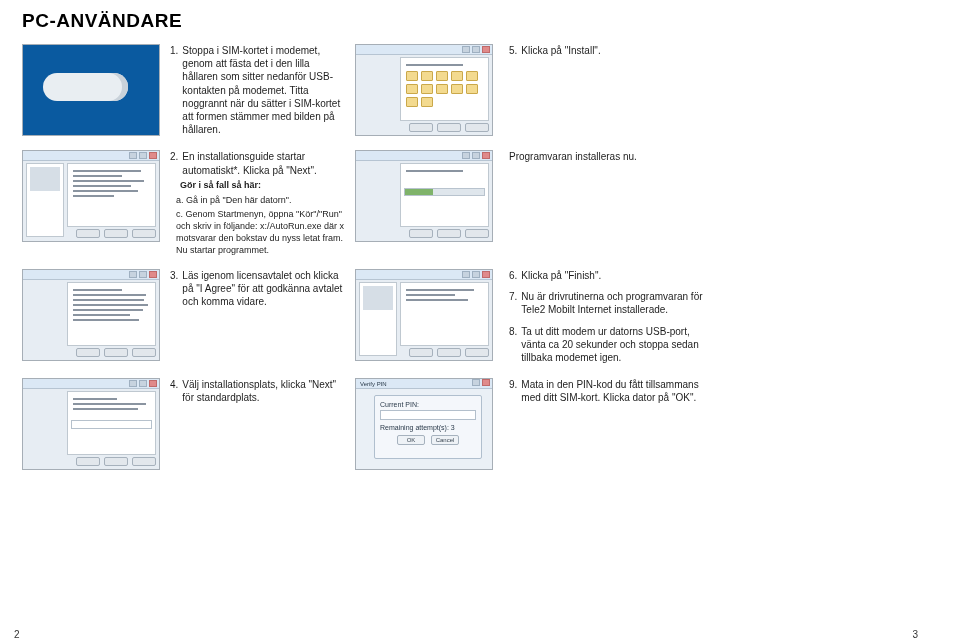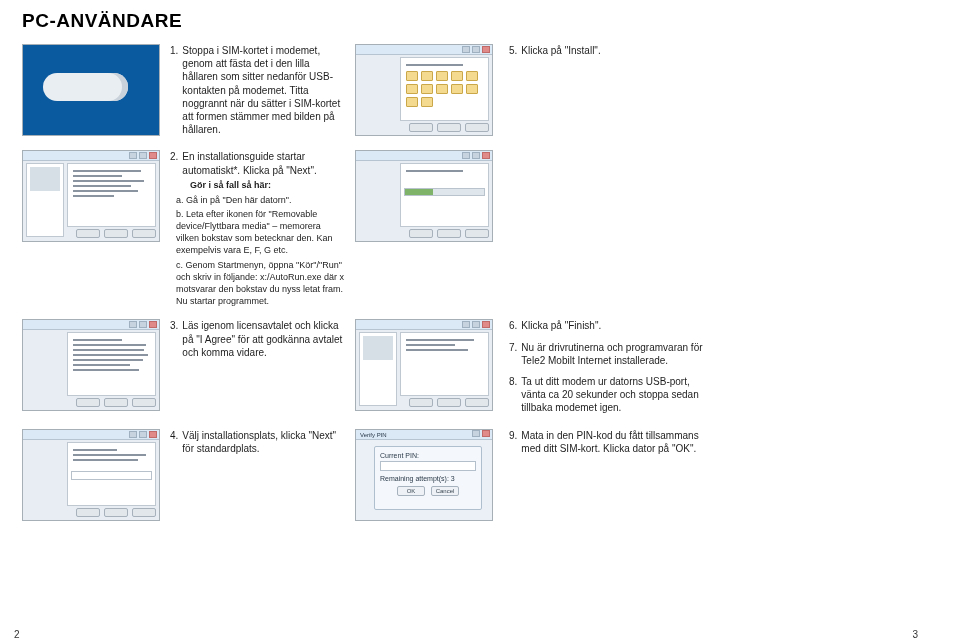--- a/index.html
+++ b/index.html
@@ -85,21 +85,21 @@
   .thumb.pin .pbtns .pb { width:28px; height:10px; background:#eef2f6; border:1px solid #a6b2be; border-radius:2px; font-size:6px; text-align:center; line-height:9px; color:#3a4652; }
 
   .txtblock {
     font-size: 10px;
     line-height: 1.32;
     color:#1d1d1d;
   }
   .txtblock .step { display:flex; gap:4px; margin-bottom:2px; }
   .txtblock .step .num { flex:0 0 auto; }
   .txtblock .sub { font-size:9px; color:#1d1d1d; margin-left:6px; margin-top:3px; }
-  .txtblock .subb { font-size:9px; font-weight:bold; margin-left:20px; margin-top:3px; }
+  .txtblock .subb { font-size:9px; font-weight:bold; margin-left:10px; margin-top:3px; }
   .col-far-right { margin-left: 6px; width: 196px; }
   .w175 { width:175px; }
   .w115 { width:115px; }
 
   .pagenum {
     position:absolute; bottom:4px; font-size:10px; color:#333;
   }
   .pagenum.l { left:14px; }
   .pagenum.r { right:14px; }
 </style>
@@ -183,40 +183,42 @@
             <div class="b"></div>
           </div>
       </div>
       <div class="txtblock w175">
         <div class="step">
             <span class="num">2.</span>
             <span>En installationsguide startar automatiskt*. Klicka på "Next".</span>
           </div>
         <div class="subb">Gör i så fall så här:</div>
         <div class="sub">a. Gå in på "Den här datorn".</div>
-        <div class="sub">b. Leta efter ikonen för "Removable device/Flyttbara media" – memorera vilken bokstav som betecknar den. Kan exempelvis vara E, F, G etc.</div>
         <div class="sub">c. Genom Startmenyn, öppna "Kör"/"Run" och skriv in följande: x:/AutoRun.exe där x motsvarar den bokstav du nyss letat fram. Nu startar programmet.</div>
       </div>
       <div class="thumb win">
         <div class="titlebar">
             <div class="tbtn"></div>
             <div class="tbtn"></div>
             <div class="tbtn red"></div>
           </div>
         <div class="content">
           <div class="line" style="width:70%"></div>
           <div style="margin-top:16px; height:8px; background:#dfe6ec; border:1px solid #b8c3ce; position:relative;">
             <div style="position:absolute;left:0;top:0;bottom:0;width:36%;background:#7fb36a;"></div>
           </div>
         </div>
         <div class="btnbar">
             <div class="b"></div>
             <div class="b"></div>
             <div class="b"></div>
           </div>
+      </div>
+      <div class="txtblock col-far-right">
+        <span>Programvaran installeras nu.</span>
       </div>
     </div>
 
     <div class="row">
       <div class="thumb win">
         <div class="titlebar">
             <div class="tbtn"></div>
             <div class="tbtn"></div>
             <div class="tbtn red"></div>
           </div>

